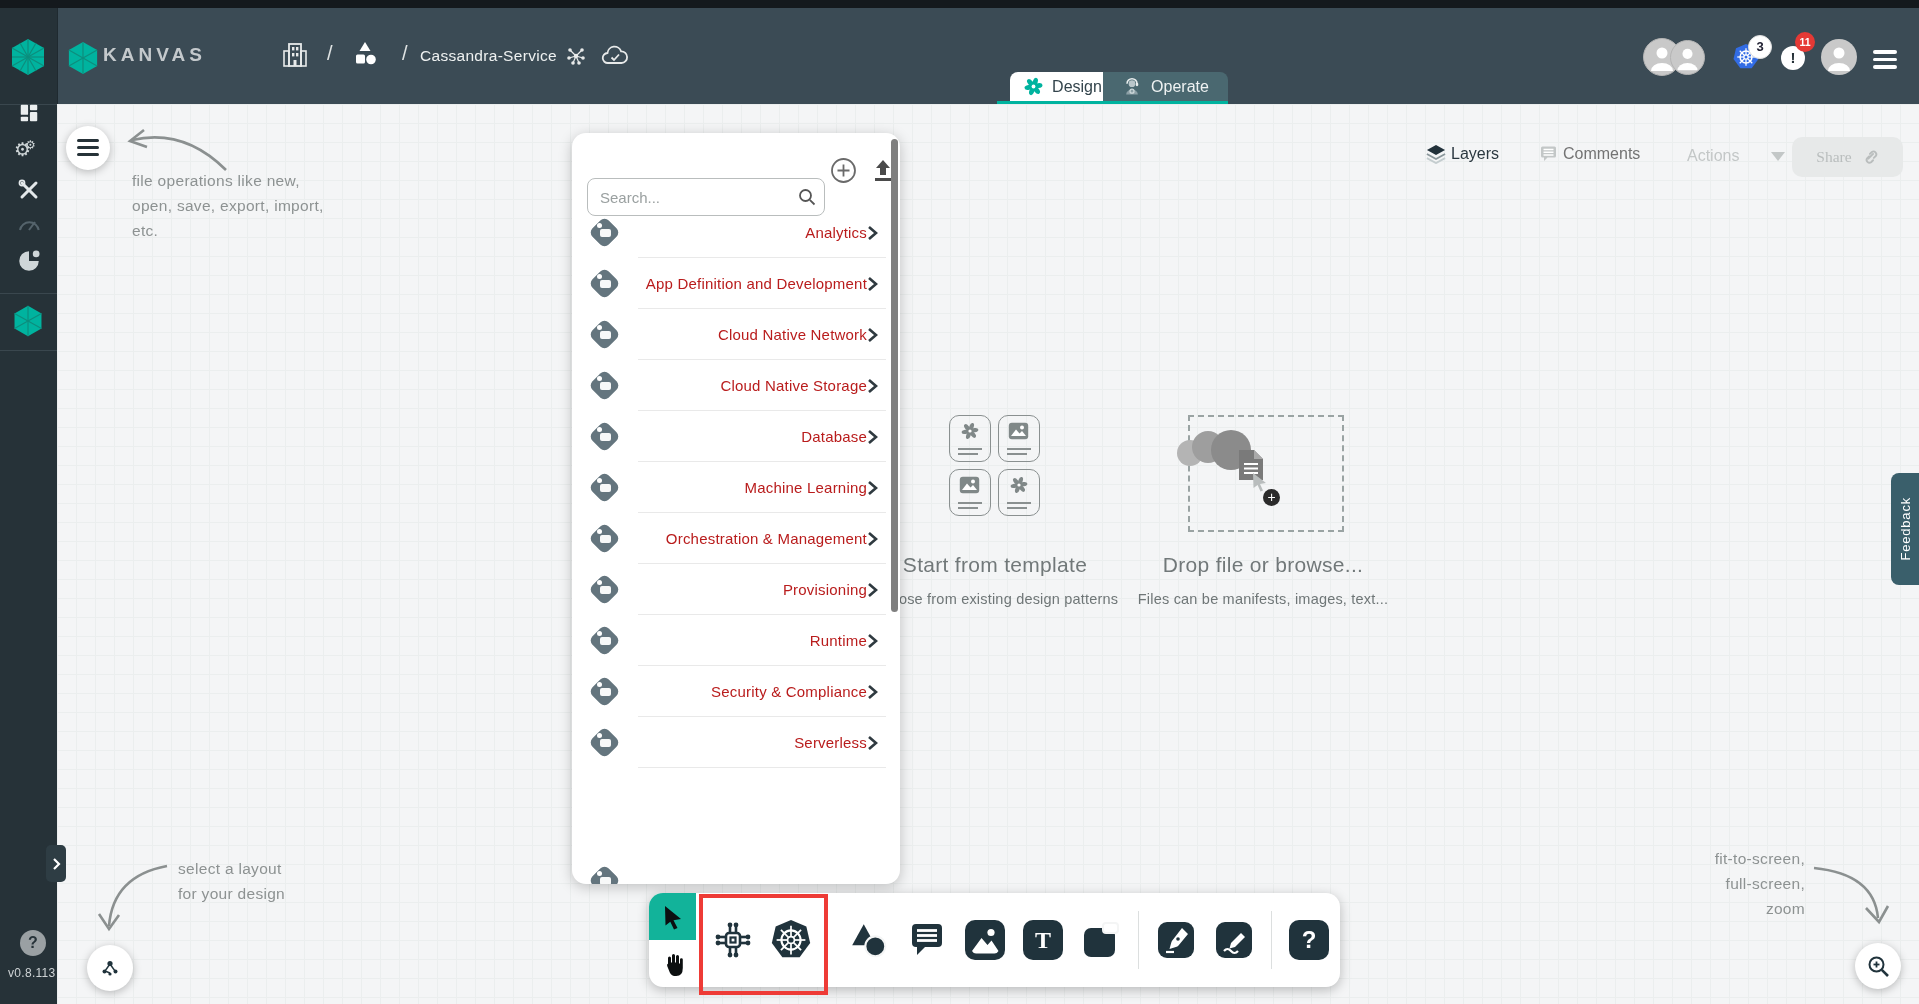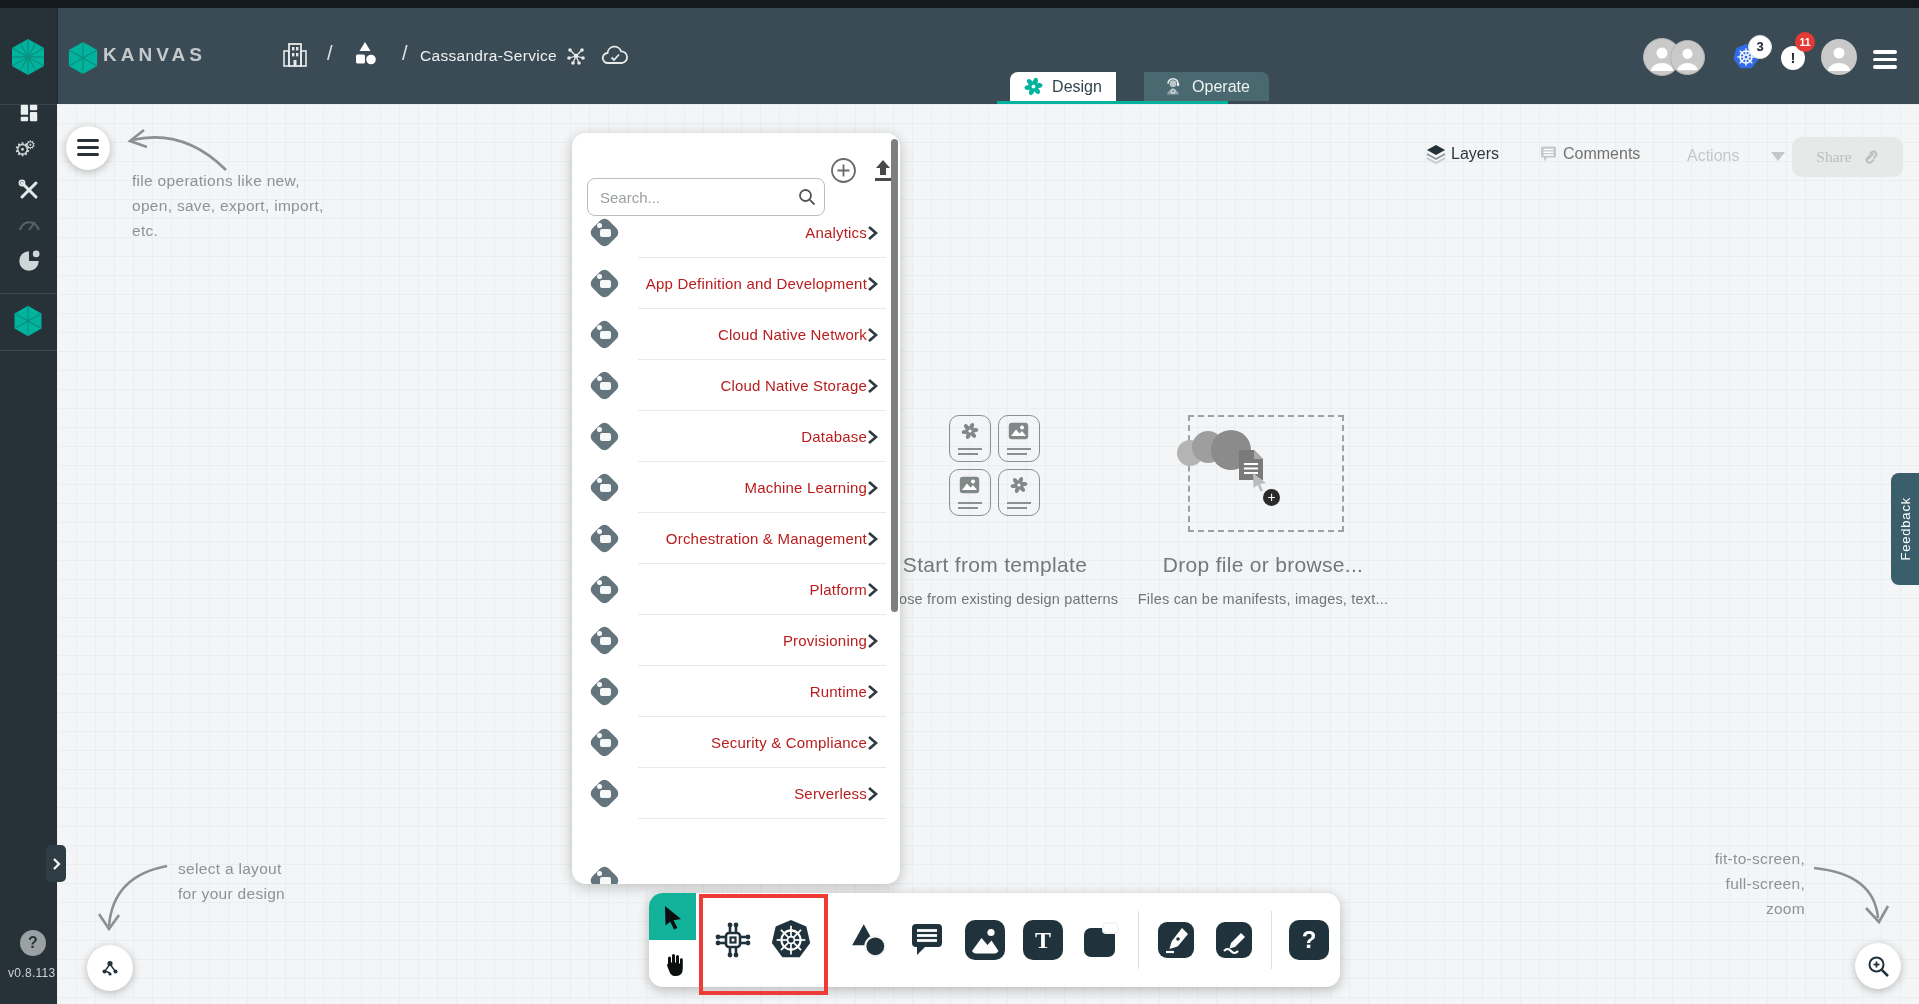--- a/index.html
+++ b/index.html
@@ -24,21 +24,21 @@
   #design-name{left:420px;top:47px;color:#eef1f1;font-size:15.5px;letter-spacing:.3px;}
 
   
   .avatar{border-radius:50%;background:#c9c9c9;overflow:hidden;border:1.5px solid #b4b4b4;}
   .badge{position:absolute;border-radius:50%;text-align:center;font-weight:bold;}
   #hamburger span{display:block;width:24px;height:3.5px;background:#fff;border-radius:2px;margin:4px 0;}
 
   
   .tab{display:flex;align-items:center;justify-content:center;gap:9px;font-size:16px;height:29px;}
   #tab-design{left:997px;top:72px;width:106px;background:#fff;color:#33444c;border-radius:8px 0 0 0;margin-left:13px;}
-  #tab-operate{left:1103px;top:72px;width:125px;background:#4a6870;color:#eef2f2;border-radius:0 8px 0 0;margin-left:41px;}
+  #tab-operate{left:1103px;top:72px;width:125px;background:#4a6870;color:#eef2f2;border-radius:0 8px 0 0;}
   #tab-underline{left:997px;top:101px;width:231px;height:3px;background:#00b39f;}
 
   
   .ctl{display:flex;align-items:center;gap:4px;font-size:16px;}
   #ctl-layers{left:1425px;top:144px;color:#2b3840;font-weight:500;}
   #ctl-comments{left:1538px;top:144px;color:#737373;}
   #ctl-actions{left:1687px;top:147px;color:#c3c7c7;}
   #share-btn{left:1792px;top:137px;width:111px;height:40px;background:#e7e9e9;border-radius:10px;
     display:flex;align-items:center;justify-content:center;gap:8px;color:#b9bdbd;font-size:15.5px;font-family:Liberation Serif, serif;}
   .caret{width:0;height:0;border-left:7px solid transparent;border-right:7px solid transparent;border-top:9px solid #c3c7c7;}
@@ -530,32 +530,20 @@
             <span class="tag"></span>
             <span class="dot"></span>
             <span class="glyph"></span>
           </span>
       <span class="cat-label">Orchestration &amp; Management</span>
       <svg class="chev" width="11" height="16" viewBox="0 0 11 16">
         <polyline points="2,2 9,8 2,14" fill="none" stroke="#2f3a40" stroke-width="2.6"></polyline>
       </svg>
     </div>
 
-    <div class="cat-row">
-      <div class="rule"></div>
-      <span class="tag-icon">
-            <span class="tag"></span>
-            <span class="dot"></span>
-            <span class="glyph"></span>
-          </span>
-      <span class="cat-label">Platform</span>
-      <svg class="chev" width="11" height="16" viewBox="0 0 11 16">
-        <polyline points="2,2 9,8 2,14" fill="none" stroke="#2f3a40" stroke-width="2.6"></polyline>
-      </svg>
-    </div>
 
     <div class="cat-row">
       <div class="rule"></div>
       <span class="tag-icon">
             <span class="tag"></span>
             <span class="dot"></span>
             <span class="glyph"></span>
           </span>
       <span class="cat-label">Provisioning</span>
       <svg class="chev" width="11" height="16" viewBox="0 0 11 16">

